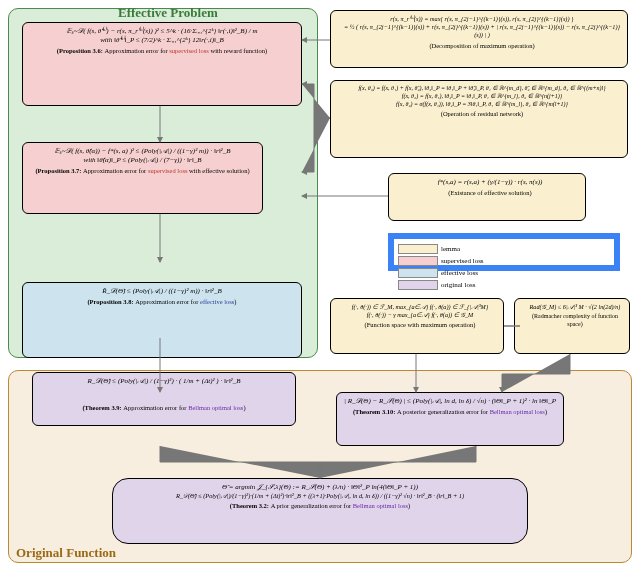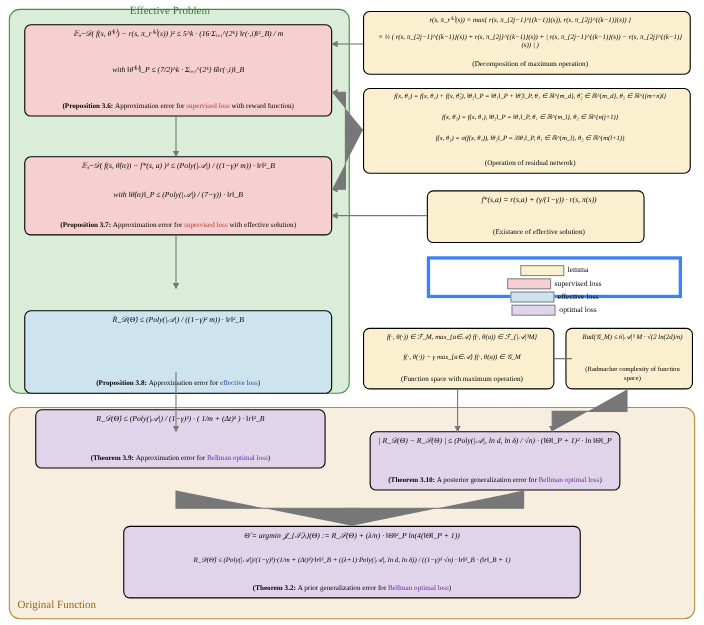--- a/index.html
+++ b/index.html
@@ -13,54 +13,53 @@
     overflow: hidden;
   }
   .box { 
     position: absolute; 
     border: 1px solid #000; 
     border-radius: 6px; 
     padding: 4px 6px; 
     text-align: center; 
     display: flex; 
     flex-direction: column; 
-    justify-content: space-between;
+    justify-content: flex-start;
     line-height: 1.3;
   }
   .lemma { background: #faf0cf; padding-left: 12px; }
   .supervised { background: #f6d0d0; }
   .effective { background: #cde4ef; }
   .original { background: #e0d4ea; }
   .group-eff { 
     position: absolute; 
     background: #d9edd8; 
     border: 1px solid #4a8a4a;
     border-radius: 10px;
     z-index: 0;
   }
   .group-orig {
     position: absolute;
     background: #f7eedf;
     border: 1px solid #b88b32;
     border-radius: 10px;
     z-index: 0;
   }
-  .group-title { position: absolute; font-weight: normal; font-size: 10px; }
+  .group-title { position: absolute; font-weight: bold; font-size: 13px; }
   .arrow {
     position: absolute;
     stroke: #777;
     fill: #777;
   }
   .legend { 
     position: absolute; 
-    border: 3px solid #3b82f6; 
+    border: 6px solid #3b82f6; 
     background: #fff; 
     padding: 4px; 
     font-size: 7px;
-    text-align: center;
   }
   .swatch { 
     display: inline-block; 
     width: 40px; 
     height: 10px; 
     border: 1px solid #888; 
     vertical-align: middle; 
     margin-right: 3px;
   }
   .swrow { display: inline-block; width: 110px; margin: 1px 0;}
@@ -76,27 +75,27 @@
 <body>
 
 <div class="group-eff" style="left:8px; top:8px; width:310px; height:350px;"></div>
 <div class="group-title" style="left:118px; top:5px; color:#3a7a3a;">Effective Problem</div>
 
 <div class="group-orig" style="left:8px; top:370px; width:624px; height:193px;"></div>
 <div class="group-title" style="left:16px; top:545px; color:#9a6a14;">Original Function</div>
 
 <div class="box supervised" style="left:22px; top:22px; width:280px; height:84px;">
   <div class="m">𝔼ₛ~𝒟( f(s, θ̂⁽ᵏ⁾) − r(s, π_r⁽ᵏ⁾(s)) )² ≤ 5^k · (16·Σᵢ₌₁^{2ᵏ} ‖r(·,i)‖²_B) / m</div>
-  <div class="m">with  ‖θ̂⁽ᵏ⁾‖_P ≤ (7/2)^k · Σᵢ₌₁^{2ᵏ} 6‖r(·,i)‖_B</div>
+  <div class="m">with  ‖θ̂⁽ᵏ⁾‖_P ≤ (7/2)^k · Σᵢ₌₁^{2ᵏ} 12‖r(·,i)‖_B</div>
   <div class="cap">
     <b>(Proposition 3.6: </b><span>Approximation error for </span><span class="red">supervised loss</span><span> with reward function)</span>
   </div>
 </div>
 
-<div class="box supervised" style="left:22px; top:142px; width:280px; height:72px;">
+<div class="box supervised" style="left:22px; top:142px; width:241px; height:72px;">
   <div class="m">𝔼ₛ~𝒟( f(s, θ̂(α)) − f*(s, a) )² ≤ (Poly(|𝒜|) / ((1−γ)² m)) · ‖r‖²_B</div>
   <div class="m">with  ‖θ̂(α)‖_P ≤ (Poly(|𝒜|) / (7−γ)) · ‖r‖_B</div>
   <div class="cap">
     <b>(Proposition 3.7: </b><span>Approximation error for </span><span class="red">supervised loss</span><span> with effective solution)</span>
   </div>
 </div>
 
 <div class="box effective" style="left:22px; top:262px; width:280px; height:76px;margin-top:20px;">
   <div class="m">R̂_𝒟(Θ̂) ≤ (Poly(|𝒜|) / ((1−γ)² m)) · ‖r‖²_B</div>
   <div class="cap">
@@ -111,21 +110,21 @@
   </div>
 </div>
 
 <div class="box original" style="left:336px; top:392px; width:228px; height:54px;">
   <div class="m">| R_𝒟(Θ) − R_𝒮(Θ) | ≤ (Poly(|𝒜|, ln d, ln δ) / √n) · (‖Θ‖_P + 1)² · ln ‖Θ‖_P</div>
   <div class="cap">
     <b>(Theorem 3.10: </b><span>A posterior generalization error for </span><span class="purp">Bellman optimal loss</span><span>)</span>
   </div>
 </div>
 
-<div class="box original" style="left:112px; top:478px; width:416px; height:66px;">
+<div class="box original" style="left:112px; top:478px; width:416px; height:66px;border-radius:16px;">
   <div class="m">Θ̂ = argmin 𝒥_{𝒮,λ}(Θ) := R_𝒮(Θ) + (λ/n) · ‖Θ‖²_P ln(4(‖Θ‖_P + 1))</div>
   <div class="m" style="font-size:6.3px">R_𝒟(Θ̂) ≤ (Poly(|𝒜|)/(1−γ)²)·(1/m + (Δt)²)·‖r‖²_B + ((λ+1)·Poly(|𝒜|, ln d, ln δ)) / ((1−γ)² √n) · ‖r‖²_B · (‖r‖_B + 1)</div>
   <div class="cap">
     <b>(Theorem 3.2: </b><span>A prior generalization error for </span><span class="purp">Bellman optimal loss</span><span>)</span>
   </div>
 </div>
 
 <div class="box lemma" style="left:330px; top:10px; width:298px; height:58px;">
   <div class="m" style="font-size:6.3px">r(s, π_r⁽ᵏ⁾(s)) = max{ r(s, π_{2j−1}^{(k−1)}(s)), r(s, π_{2j}^{(k−1)}(s)) }</div>
   <div class="m" style="font-size:6.3px">= ½ ( r(s, π_{2j−1}^{(k−1)}(s)) + r(s, π_{2j}^{(k−1)}(s)) + | r(s, π_{2j−1}^{(k−1)}(s)) − r(s, π_{2j}^{(k−1)}(s)) | )</div>
@@ -142,21 +141,21 @@
 <div class="box lemma" style="left:388px; top:173px; width:198px; height:48px;">
   <div class="m">f*(s,a) = r(s,a) + (γ/(1−γ)) · r(s, π(s))</div>
   <div class="cap">(Existance of effective solution)</div>
 </div>
 
 <div class="legend" style="left:388px; top:233px; width:232px; height:38px;">
   <span class="swrow"><span class="swatch" style="background:#faf0cf"></span><span>lemma</span></span>
   <span class="swrow"><span class="swatch" style="background:#f6d0d0"></span><span>supervised loss</span></span>
   <br>
   <span class="swrow"><span class="swatch" style="background:#cde4ef"></span><span>effective loss</span></span>
-  <span class="swrow"><span class="swatch" style="background:#e0d4ea"></span><span>optimal loss</span></span>
+  <span class="swrow"><span class="swatch" style="background:#e0d4ea"></span><span>original loss</span></span>
 </div>
 
 <div class="box lemma" style="left:330px; top:298px; width:174px; height:56px;">
   <div class="m" style="font-size:6.2px">f(·, θ(·)) ∈ ℱ_M,   max_{a∈𝒜} f(·, θ(a)) ∈ ℱ_{|𝒜|³M}</div>
   <div class="m" style="font-size:6.2px">f(·, θ(·)) − γ max_{a∈𝒜} f(·, θ(a)) ∈ 𝒢_M</div>
   <div class="cap">(Function space with maximum operation)</div>
 </div>
 
 <div class="box lemma" style="left:514px; top:298px; width:116px; height:56px;">
   <div class="m" style="font-size:6.2px">Rad(𝒢_M) ≤ 6|𝒜|³ M · √(2 ln(2d)/n)</div>

